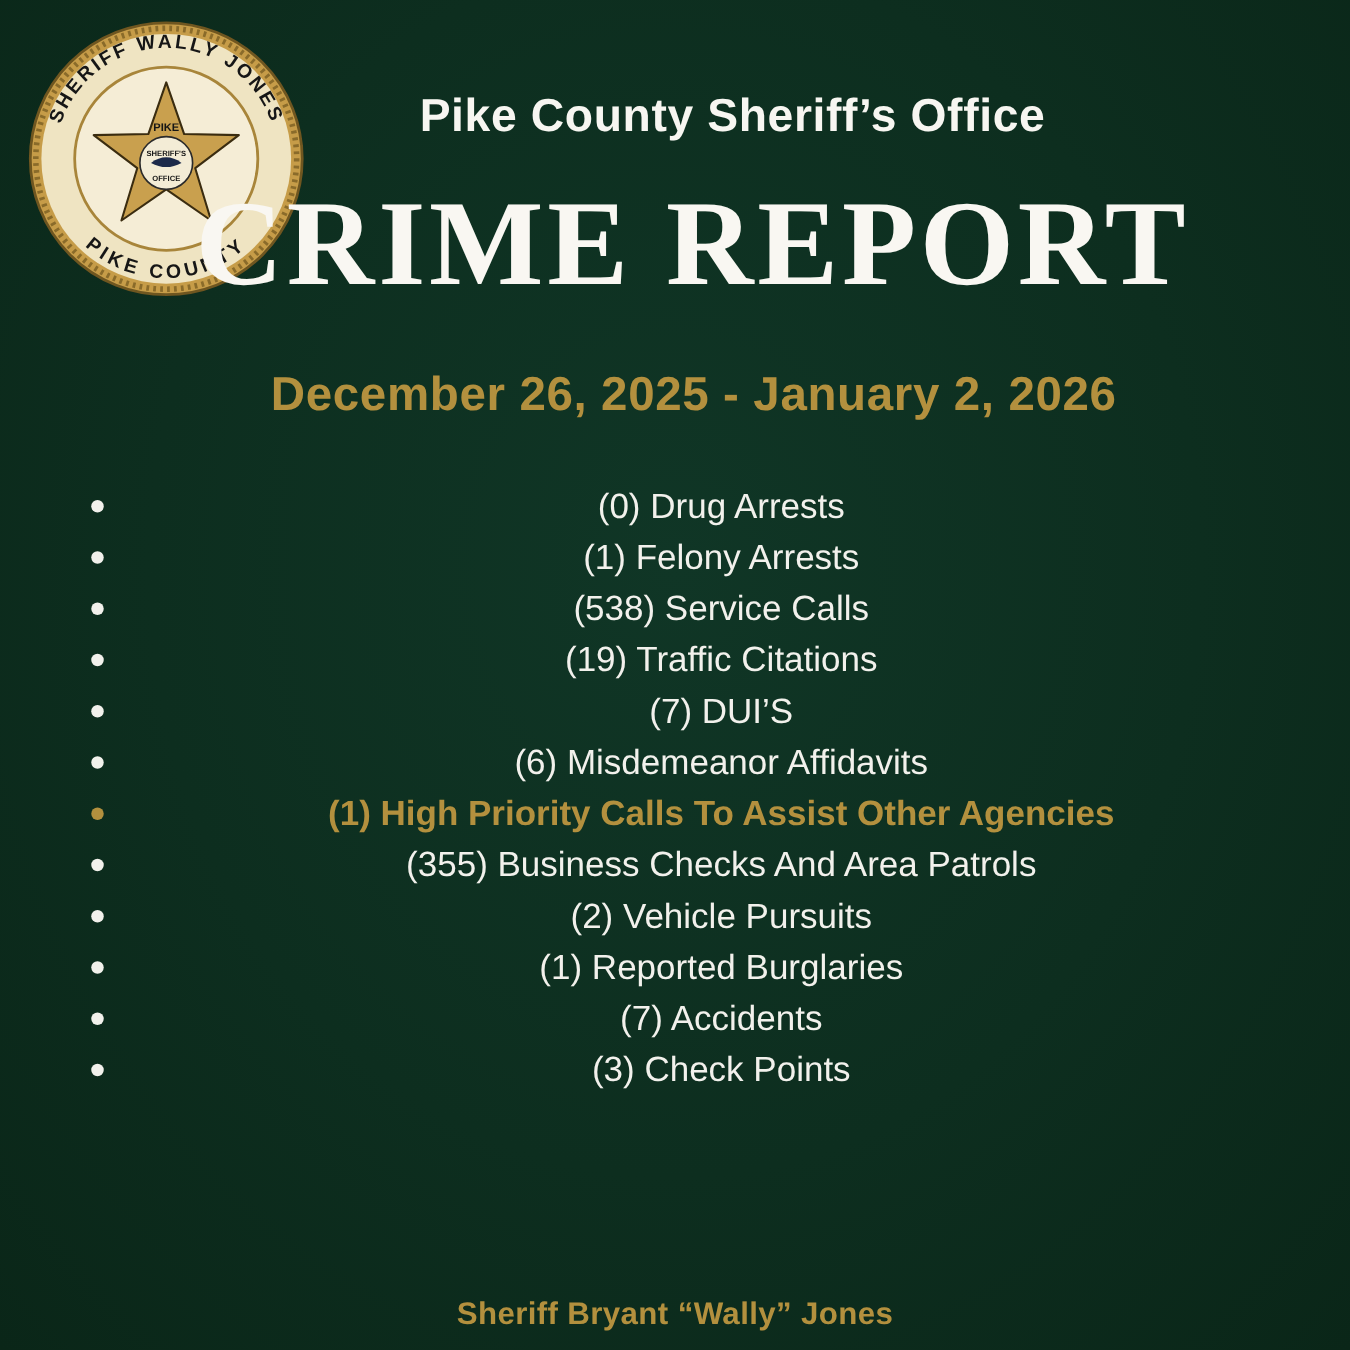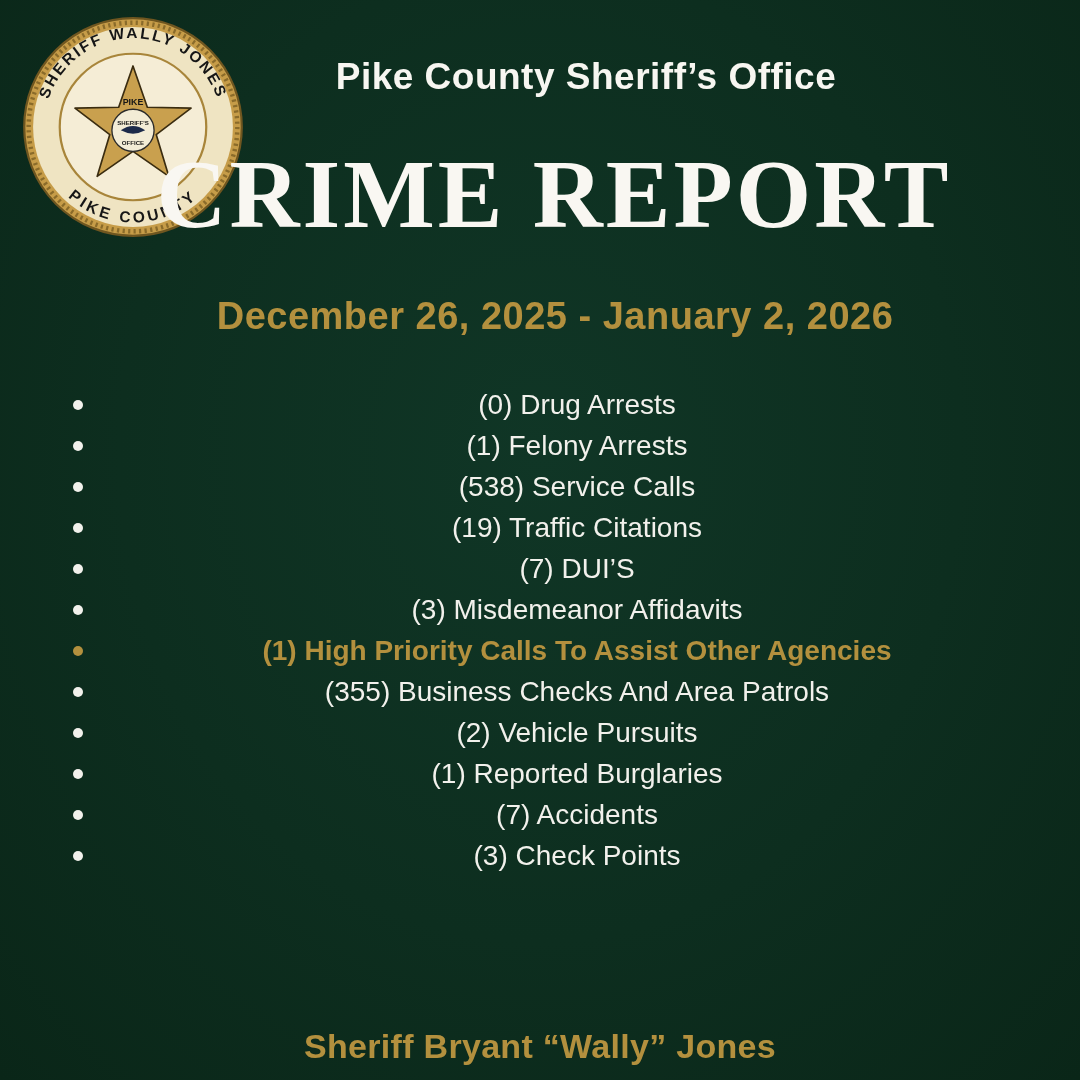--- a/index.html
+++ b/index.html
@@ -8,21 +8,21 @@
     width:1080px;height:1080px;
     margin:0 auto;
     background:radial-gradient(ellipse at 50% 42%, #103626 0%, #0d2e1f 55%, #0a2618 100%);
     overflow:hidden;
     font-family:"Liberation Sans", sans-serif;
   }
   
   .badge{position:absolute;top:16px;left:22px;width:222px;height:222px;}
   
   .org-name{
-    position:absolute;top:56px;left:0;width:100%;
+    position:absolute;top:72px;left:0;width:100%;
     text-align:center;padding-left:92px;box-sizing:border-box;
     color:#f7f6f1;font-size:37px;font-weight:700;letter-spacing:.5px;
   }
   .main-title{
     position:absolute;top:142px;left:0;width:100%;
     text-align:center;padding-left:28px;box-sizing:border-box;
     color:#f9f7f2;
     font-family:"Liberation Serif", serif;
     font-size:97px;font-weight:600;letter-spacing:3px;line-height:1.1;
   }
@@ -39,21 +39,21 @@
   }
   .stat-row .bullet{
     position:absolute;left:36px;top:50%;transform:translateY(-50%);
     width:10px;height:10px;border-radius:50%;background:#f2f1ec;
   }
   .stat-row.highlight{color:#b3903e;font-weight:700;}
   .stat-row.highlight .bullet{background:#b3903e;}
   
   .footer-signature{
     position:absolute;bottom:14px;left:0;width:100%;
-    text-align:center;color:#b3903e;font-size:34px;font-weight:700;
+    text-align:center;color:#b3903e;font-size:25px;font-weight:700;
     letter-spacing:.3px;
   }
 </style>
 </head>
 <body>
 
 <div class="canvas">
 
   <svg class="badge" viewBox="0 0 200 200">
     <defs>
@@ -86,21 +86,21 @@
   <div class="org-name">Pike County Sheriff’s Office</div>
   <div class="main-title">CRIME REPORT</div>
   <div class="date-range">December 26, 2025 - January 2, 2026</div>
 
   <div class="stats-list">
       <div class="stat-row"><span class="bullet"></span><span class="stat-text">(0) Drug Arrests</span></div>
       <div class="stat-row"><span class="bullet"></span><span class="stat-text">(1) Felony Arrests</span></div>
       <div class="stat-row"><span class="bullet"></span><span class="stat-text">(538) Service Calls</span></div>
       <div class="stat-row"><span class="bullet"></span><span class="stat-text">(19) Traffic Citations</span></div>
       <div class="stat-row"><span class="bullet"></span><span class="stat-text">(7) DUI’S</span></div>
-      <div class="stat-row"><span class="bullet"></span><span class="stat-text">(3) Misdemeanor Affidavits</span></div>
+      <div class="stat-row"><span class="bullet"></span><span class="stat-text">(6) Misdemeanor Affidavits</span></div>
       <div class="stat-row highlight"><span class="bullet"></span><span class="stat-text">(1) High Priority Calls To Assist Other Agencies</span></div>
       <div class="stat-row"><span class="bullet"></span><span class="stat-text">(355) Business Checks And Area Patrols</span></div>
       <div class="stat-row"><span class="bullet"></span><span class="stat-text">(2) Vehicle Pursuits</span></div>
       <div class="stat-row"><span class="bullet"></span><span class="stat-text">(1) Reported Burglaries</span></div>
       <div class="stat-row"><span class="bullet"></span><span class="stat-text">(7) Accidents</span></div>
       <div class="stat-row"><span class="bullet"></span><span class="stat-text">(3) Check Points</span></div>
     </div>
 
   <div class="footer-signature">Sheriff Bryant “Wally” Jones</div>
 

